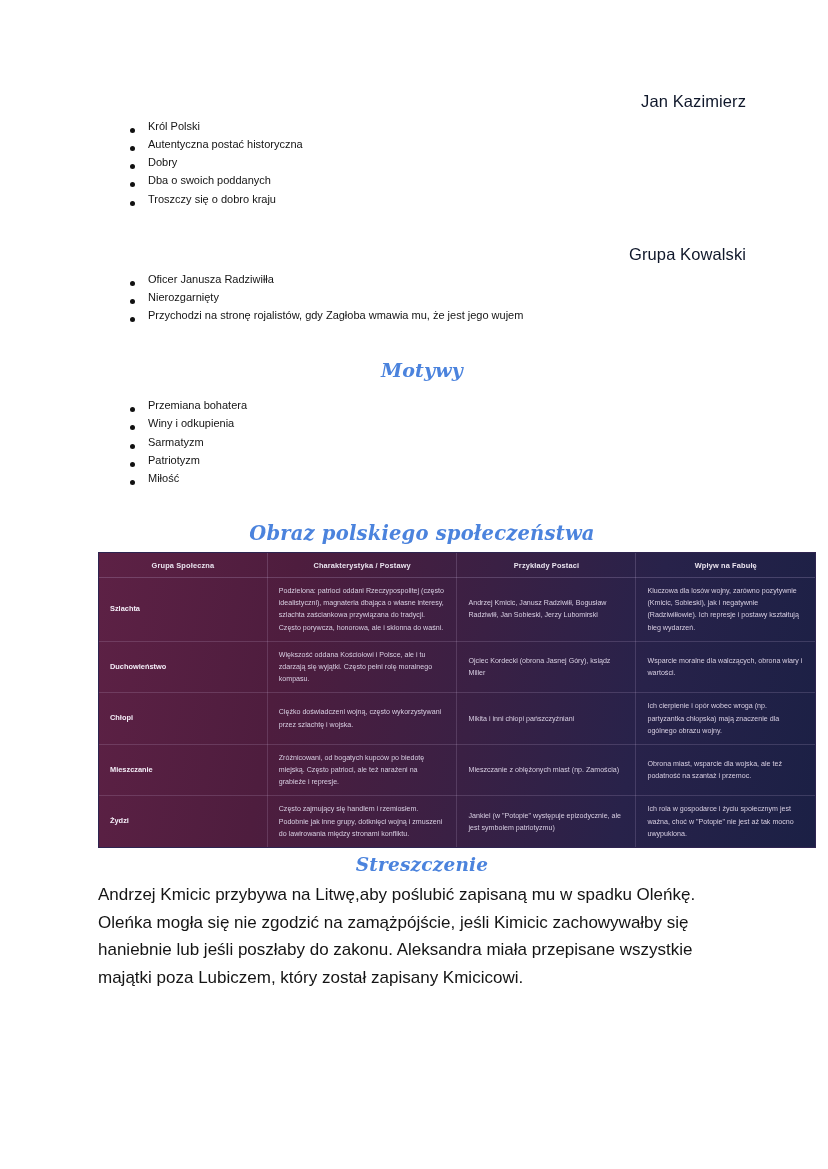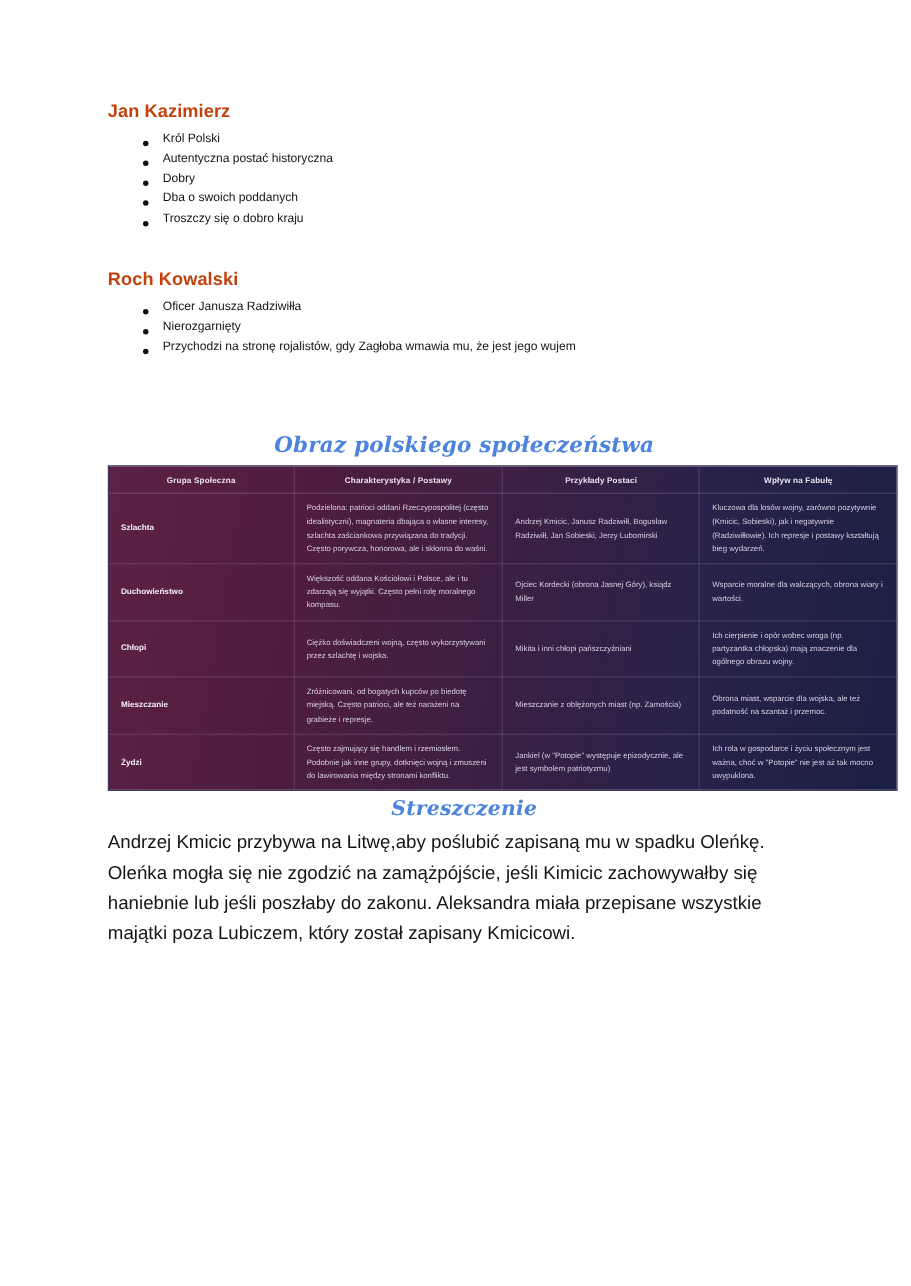--- a/index.html
+++ b/index.html
@@ -20,25 +20,25 @@
   }
   .content {
     position: absolute;
     left: 98px;
     top: 92px;
     width: 648px;
   }
 
   
   .char-heading {
-    text-align: left;
+    text-align: right;
     font-size: 16.5px;
-    font-weight: bold;
+    font-weight: normal;
     letter-spacing: 0.1px;
-    color: #c2410c;
+    color: #0f172a;
     margin: 0 0 7px 0;
   }
 
   
   ul.bullets {
     list-style: none;
     margin: 0;
     padding: 0;
   }
   ul.bullets li {
@@ -145,30 +145,41 @@
         <li>Autentyczna postać historyczna</li>
         <li>Dobry</li>
         <li>Dba o swoich poddanych</li>
         <li>Troszczy się o dobro kraju</li>
       </ul>
     </div>
 
     <div class="gap-a"></div>
 
     <div>
-      <h2 class="char-heading">Roch Kowalski</h2>
+      <h2 class="char-heading">Grupa Kowalski</h2>
       <ul class="bullets">
         <li>Oficer Janusza Radziwiłła</li>
         <li>Nierozgarnięty</li>
         <li>Przychodzi na stronę rojalistów, gdy Zagłoba wmawia mu, że jest jego wujem</li>
       </ul>
     </div>
 
     <div class="gap-b"></div>
 
+    <div>
+      <h2 class="script-heading small">Motywy</h2>
+      <div class="gap-c"></div>
+      <ul class="bullets">
+        <li>Przemiana bohatera</li>
+        <li>Winy i odkupienia</li>
+        <li>Sarmatyzm</li>
+        <li>Patriotyzm</li>
+        <li>Miłość</li>
+      </ul>
+    </div>
 
     <div class="gap-b"></div>
 
     <div>
       <h2 class="script-heading table-title">Obraz polskiego społeczeństwa</h2>
       <div class="tbl-wrap">
         <table class="social">
           <colgroup>
             <col class="col-a">
               <col class="col-b">

